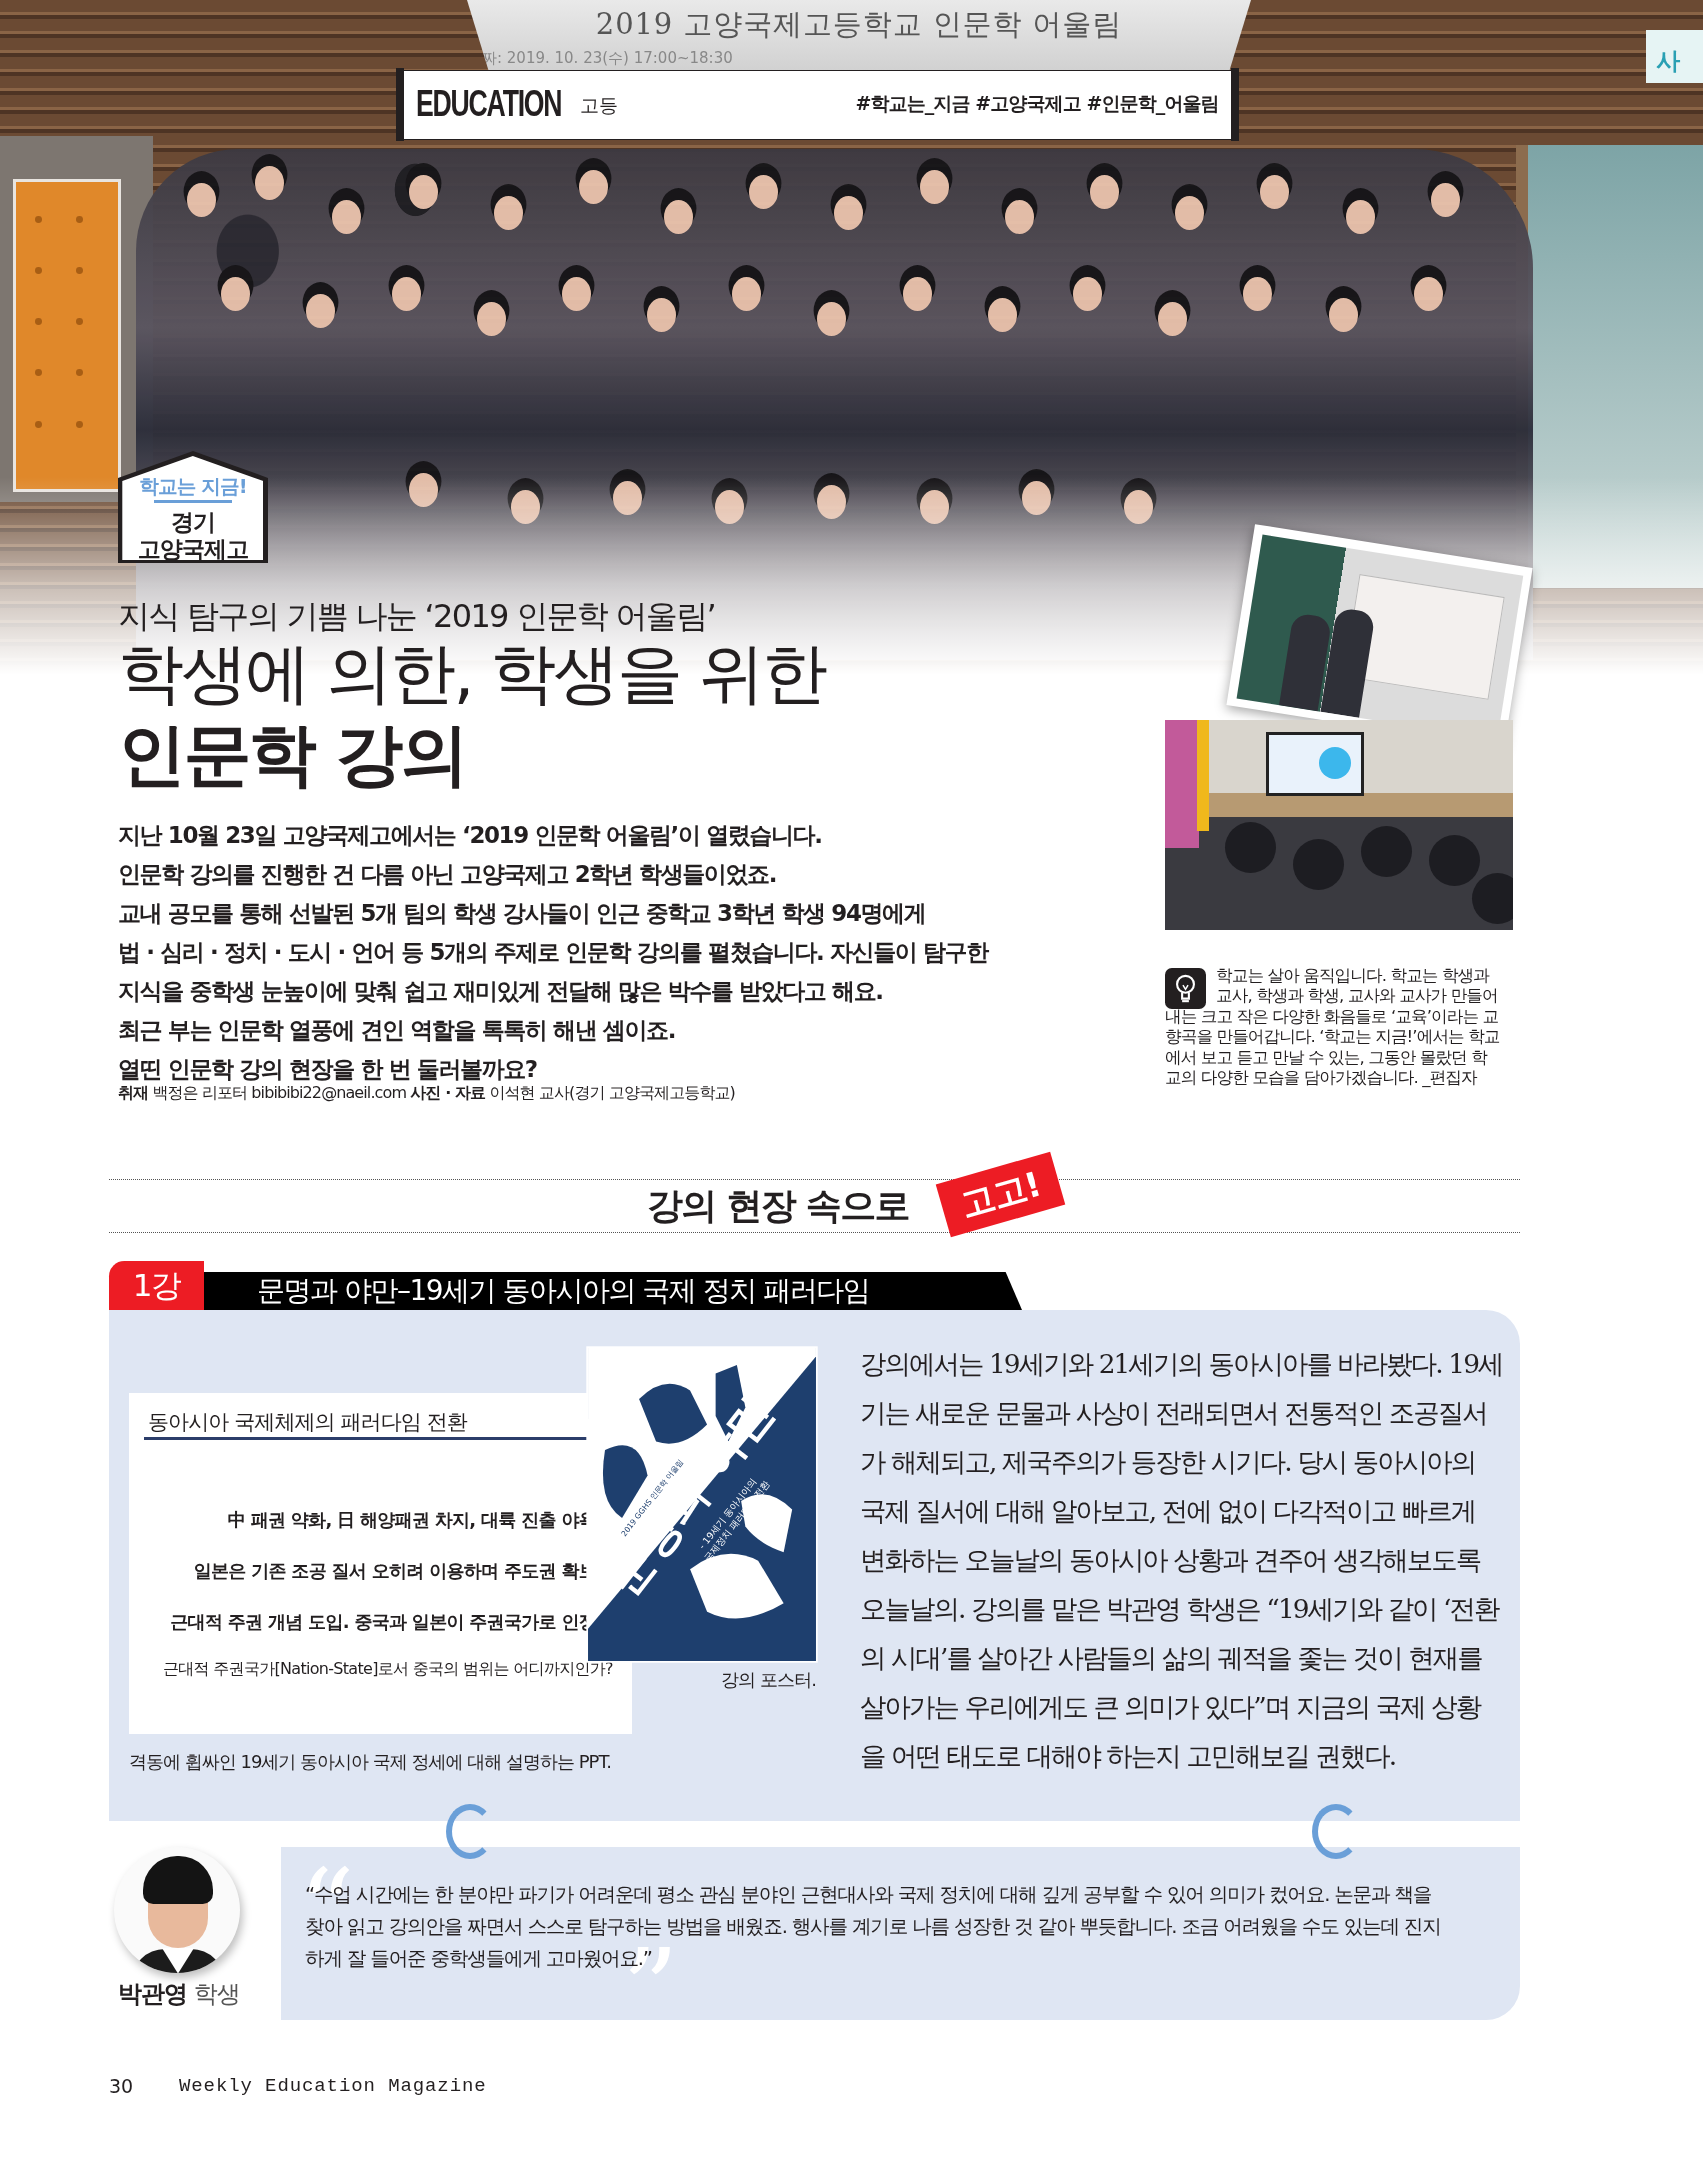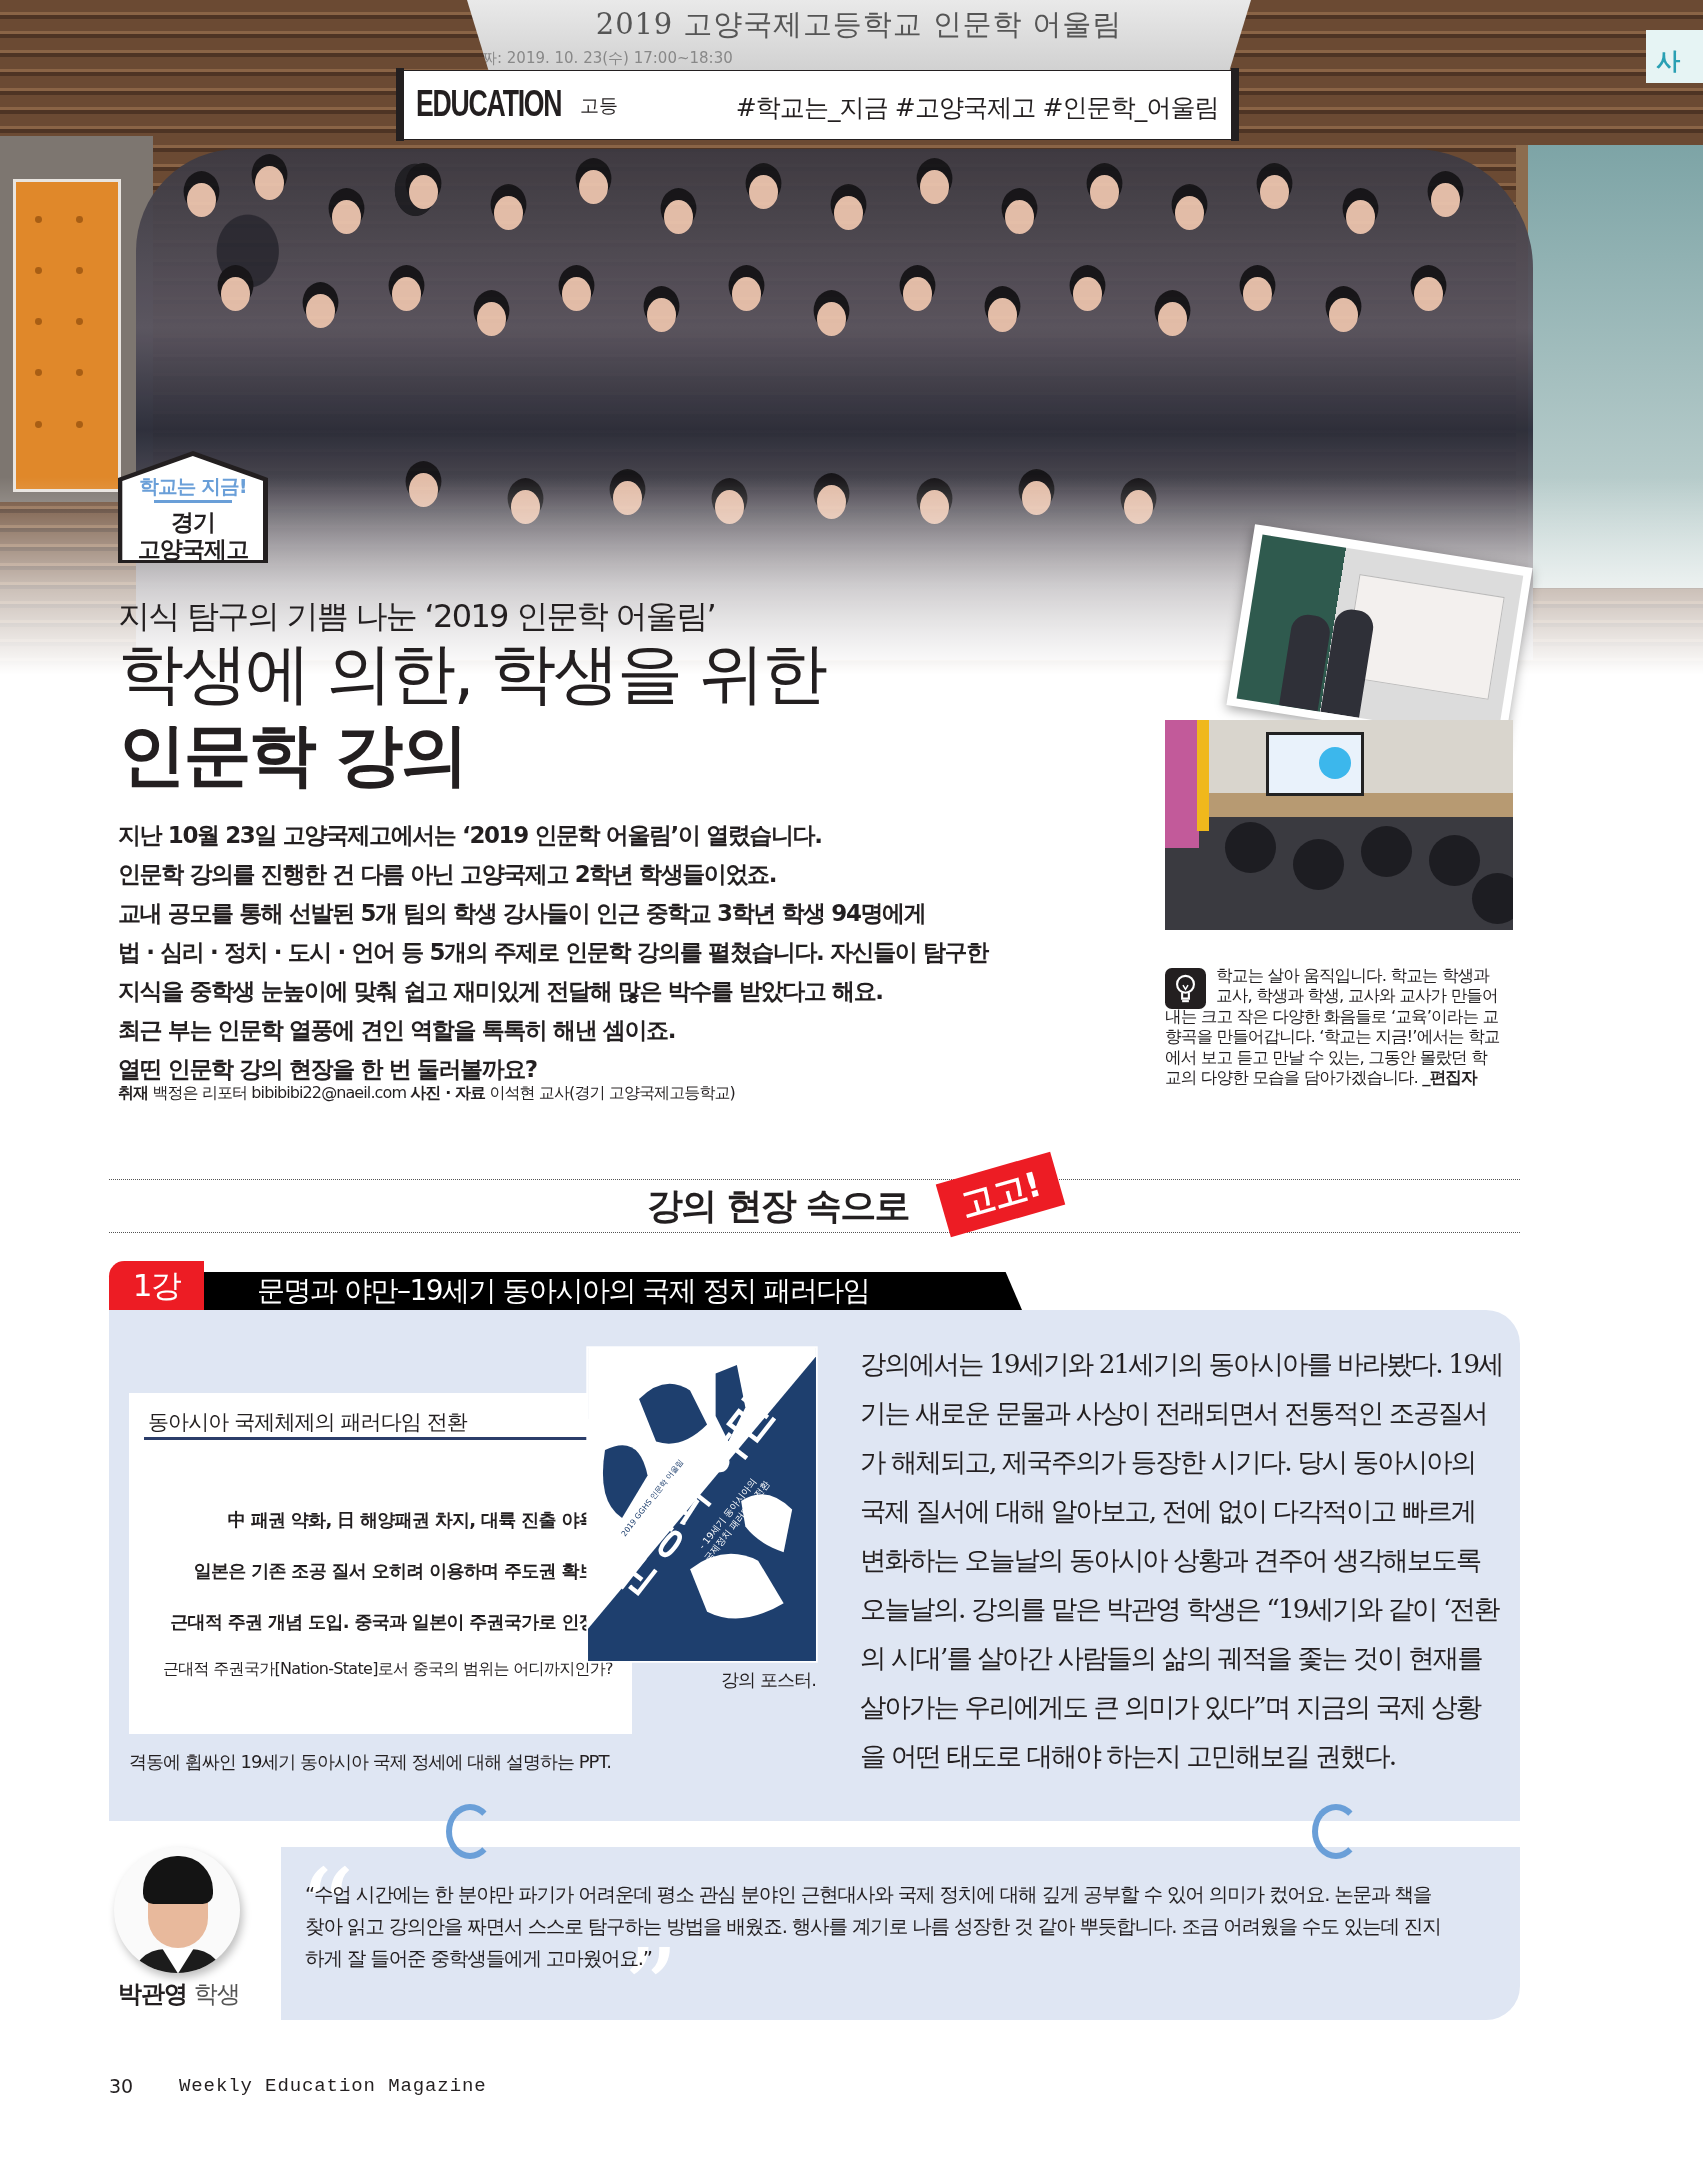--- a/index.html
+++ b/index.html
@@ -32,21 +32,21 @@
   .crowd .face { position:absolute; width:29px; height:34px; border-radius:50%; background:#e9c3ae; box-shadow:0 -8.5px 0 3.4px #141418; }
   .hero-fade { left:0; top:477px; width:1704px; height:247px;
                background:linear-gradient(180deg, rgba(255,255,255,0) 0%, rgba(255,255,255,.65) 45%, #ffffff 80%); }
 
   
   .header-bar { left:400px; top:70px; width:835px; height:70px; background:#fff; border:1.7px solid #231f20; box-sizing:border-box; }
   .header-bar::before, .header-bar::after { content:""; position:absolute; top:-3.4px; width:8.5px; height:73px; background:#231f20; }
   .header-bar::before { left:-5.1px; } .header-bar::after { right:-5.1px; }
   .edu-label { left:15.3px; top:12px; font-family:"Liberation Sans", sans-serif; font-weight:bold; font-size:37px; letter-spacing:-1.7px; transform:scaleX(.72); transform-origin:left; color:#231f20; }
   .edu-level { left:179px; top:22px; font-size:19px; color:#231f20; }
-  .hashtags { right:15.3px; top:20.4px; font-size:25px; font-weight:normal; letter-spacing:-0.9px; color:#231f20; }
+  .hashtags { right:15.3px; top:20.4px; font-size:19px; font-weight:bold; letter-spacing:-0.9px; color:#231f20; }
 
   
   .badge { left:118px; top:451px; width:150px; height:112px; }
   .badge-shape { left:0; top:0; width:150px; height:112px; background:#231f20;
                  clip-path:polygon(50% 0,100% 24%,100% 100%,0 100%,0 24%); }
   .badge-inner { left:4.3px; top:5.1px; width:141px; height:104px; background:#fff;
                  clip-path:polygon(50% 0,100% 24%,100% 100%,0 100%,0 24%); }
   .badge-top { left:0; top:22px; width:150px; text-align:center; color:#6a9fd8; font-weight:bold; font-size:19.6px; letter-spacing:-0.9px; }
   .badge-rule { left:36px; top:49px; width:78px; height:2.6px; background:#6a9fd8; }
   .badge-l1 { left:0; top:56px; width:150px; text-align:center; font-weight:bold; font-size:23px; letter-spacing:-0.9px; }
@@ -74,21 +74,21 @@
   .photo2 .tv i { position:absolute; right:10.2px; top:12px; width:32px; height:32px; border-radius:50%; background:#3cb7ec; }
   .photo2 .wall { position:absolute; left:0; top:0; width:34px; height:128px; background:#c25a9a; }
   .photo2 .yellow { position:absolute; left:32px; top:0; width:12px; height:111px; background:#f0b81c; }
   .photo2 .head { position:absolute; width:51px; height:51px; border-radius:50%; background:#1d1d22; }
 
   
   .note-icon { left:1165px; top:968px; width:41px; height:41px; background:#231f20; border-radius:6.8px; }
   .note-icon svg { position:absolute; left:6.8px; top:5.1px; }
   .note-text { left:1165px; top:966px; width:358px; font-size:16.6px; letter-spacing:-0.9px; line-height:20.4px; color:#231f20; }
   .note-text .first { padding-left:51px; display:block; }
-  .note-text b { font-weight:bold;margin-top:34px; }
+  .note-text b { font-weight:normal;margin-top:34px; }
 
   
   .dots { left:109px; width:1411px; height:0; border-top:1.7px dotted #555; }
   .section-title { left:647px; top:1182px; font-size:36px; font-weight:bold; letter-spacing:-1.7px; color:#231f20; }
   .gogo { left:941px; top:1167px; width:119px; height:55px; background:#ed1c24; transform:rotate(-16deg); transform-origin:center;
           color:#fff; font-weight:bold; font-size:34px; text-align:center; line-height:55px; letter-spacing:-0.9px; }
 
   
   .lec-tag { left:109px; top:1261px; width:95px; height:49px; background:#ed1c24; border-radius:15.3px 0 0 0; color:#fff; font-size:31px; text-align:center; line-height:49px; letter-spacing:-1.7px; }
   .lec-title { left:204px; top:1272px; width:818px; height:38px; background:#000000;

